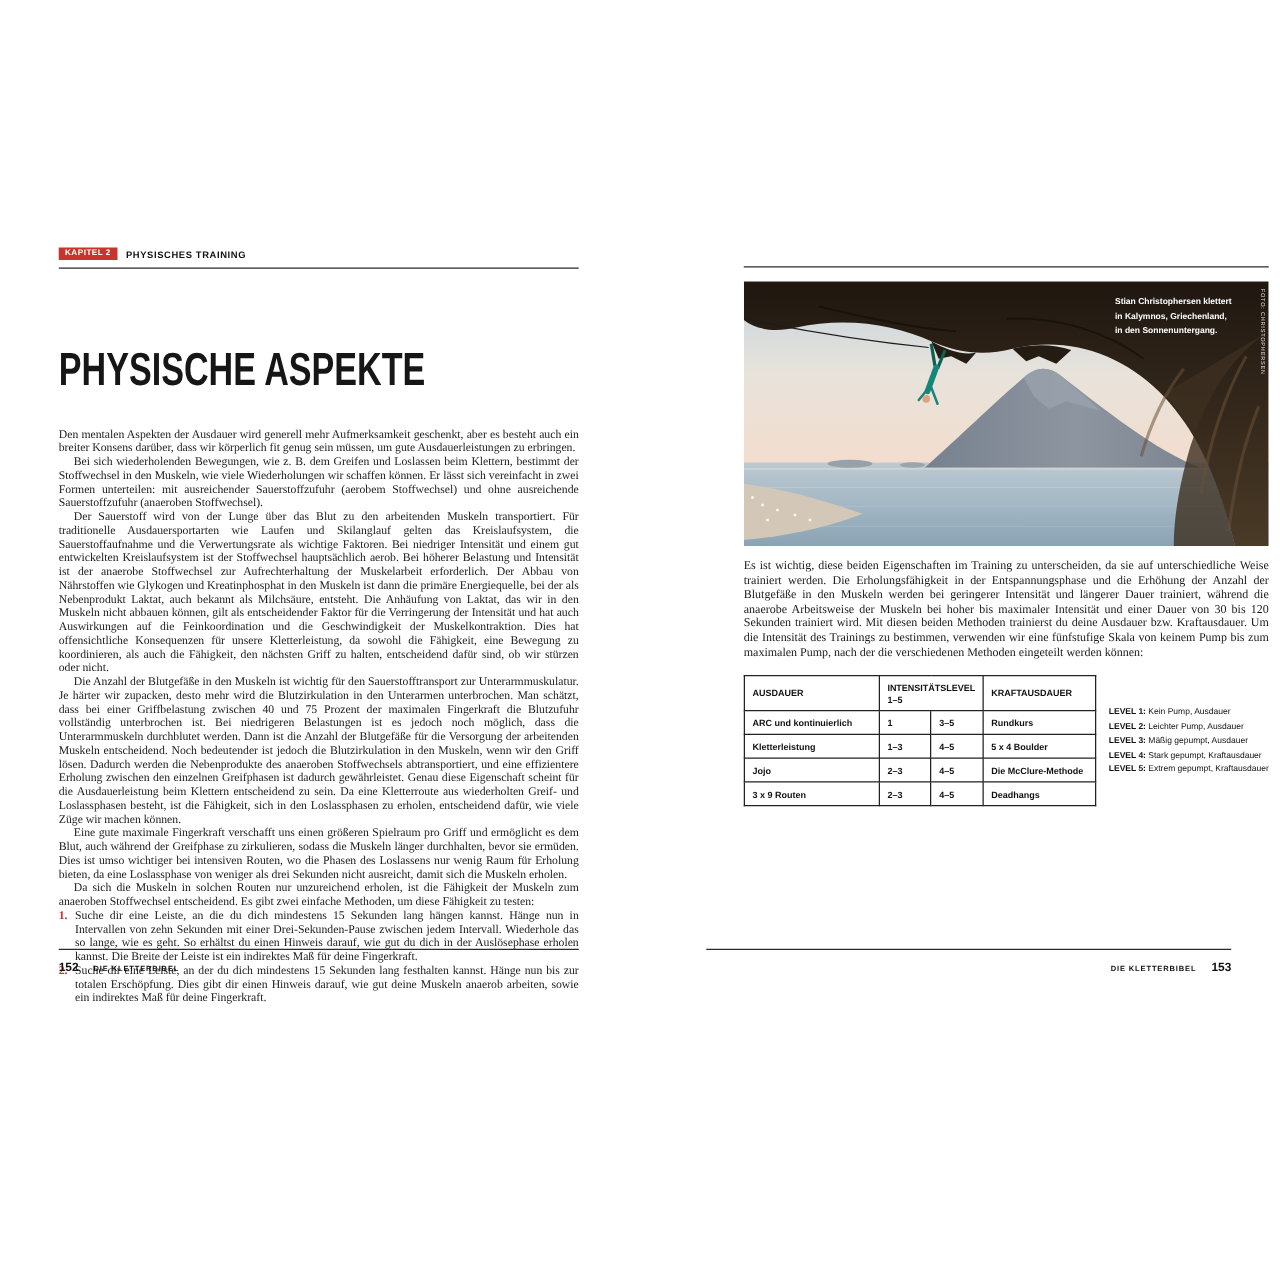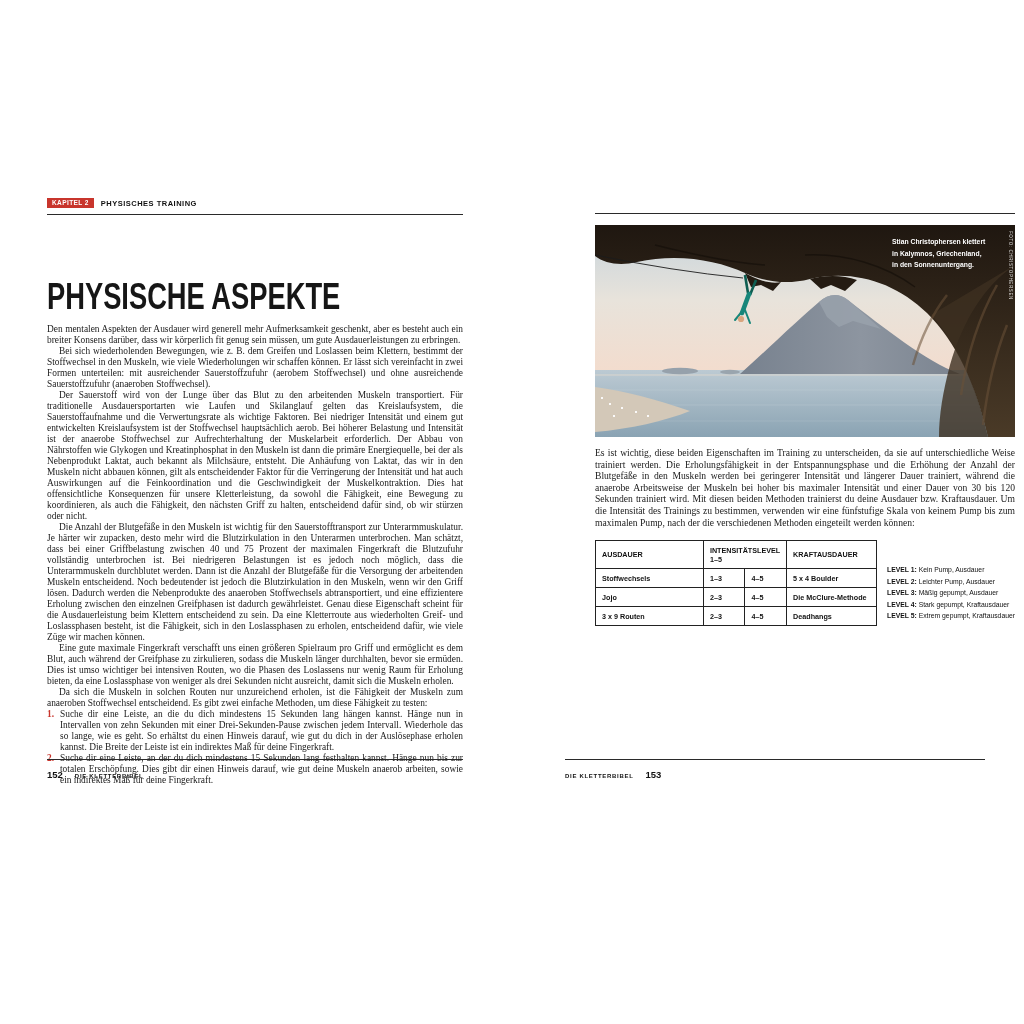--- a/index.html
+++ b/index.html
@@ -15,35 +15,35 @@
   .kicker-badge { background:#c8352c; color:#fff; font-family:"Liberation Sans",sans-serif;
     font-weight:700; font-size:6.5px; letter-spacing:.4px; padding:2px 5px 1.5px; line-height:1; }
   .kicker-title { font-family:"Liberation Sans",sans-serif; font-weight:700; font-size:7.5px;
     letter-spacing:.5px; color:#111; }
   .rule { border-top:1px solid #2a2a2a; margin-top:5px; }
 
   .page-title { margin-top:60px; font-family:"Liberation Sans",sans-serif; font-weight:700;
     font-size:35px; letter-spacing:0px; color:#161616; transform:scaleX(.78) scaleY(1.06);
     transform-origin:left top; white-space:nowrap; }
 
-  .bodycopy { margin-top:9px; font-size:9.4px; line-height:11px; text-align:justify; }
+  .bodycopy { margin-top:28px; font-size:9.4px; line-height:11px; text-align:justify; }
   .bodycopy p { text-indent:12px; }
   .bodycopy p.first { text-indent:0; }
 
   ol.testlist { list-style:none; }
   ol.testlist li { position:relative; padding-left:13px; text-align:justify; }
   ol.testlist .num { position:absolute; left:0; top:0; color:#c8352c; font-weight:700; }
 
   .footer { position:absolute; top:759px; }
   .footer .rule { margin-top:0; }
   .footer-row { display:flex; align-items:baseline; gap:12px; margin-top:9px;
     font-family:"Liberation Sans",sans-serif; }
   .footer-left  { left:47px; width:416px; }
   .footer-right { left:565px; width:420px; }
-  .footer-right .footer-row { }
+  .footer-right .footer-row { justify-content:flex-end; }
   .pgnum { font-weight:700; font-size:9.5px; color:#111; }
   .booktitle { font-weight:700; font-size:6px; letter-spacing:.7px; color:#111; }
 
   
   .photo { position:relative; margin-top:11px; width:420px; height:212px; overflow:hidden; }
   .photo svg { display:block; }
   .photo-caption { position:absolute; left:297px; top:11px; width:118px;
     font-family:"Liberation Sans",sans-serif; font-weight:700; font-size:6.8px;
     line-height:1.7; color:#ffffff; }
   .photo-caption span { display:block; }
@@ -199,21 +199,27 @@
             <col class="c3">
             <col class="c4">
           </colgroup>
         <tbody>
             <tr>
           <th>AUSDAUER</th>
           <th class="c" colspan="2">INTENSITÄTSLEVEL 1–5</th>
           <th>KRAFTAUSDAUER</th>
         </tr>
         <tr>
-          <td>Stoffwechsels</td>
+          <td>ARC und kontinuierlich</td>
+          <td class="c">1</td>
+          <td class="c">3–5</td>
+          <td>Rundkurs</td>
+        </tr>
+        <tr>
+          <td>Kletterleistung</td>
           <td class="c">1–3</td>
           <td class="c">4–5</td>
           <td>5 x 4 Boulder</td>
         </tr>
         <tr>
           <td>Jojo</td>
           <td class="c">2–3</td>
           <td class="c">4–5</td>
           <td>Die McClure-Methode</td>
         </tr>

